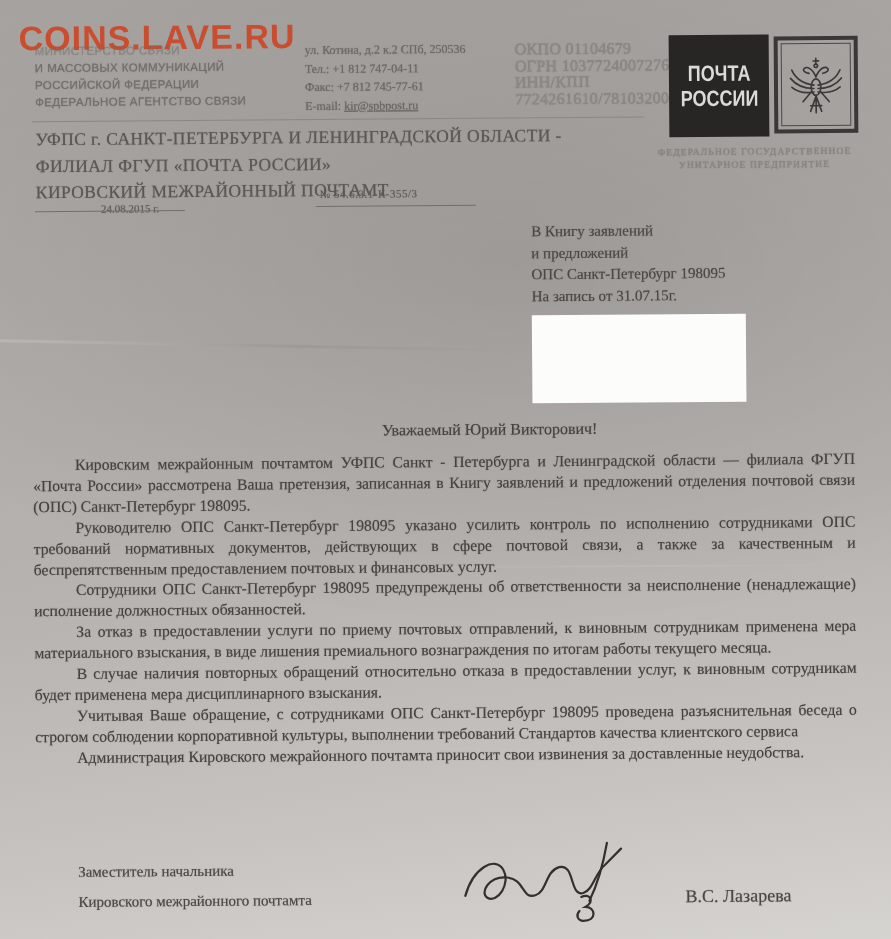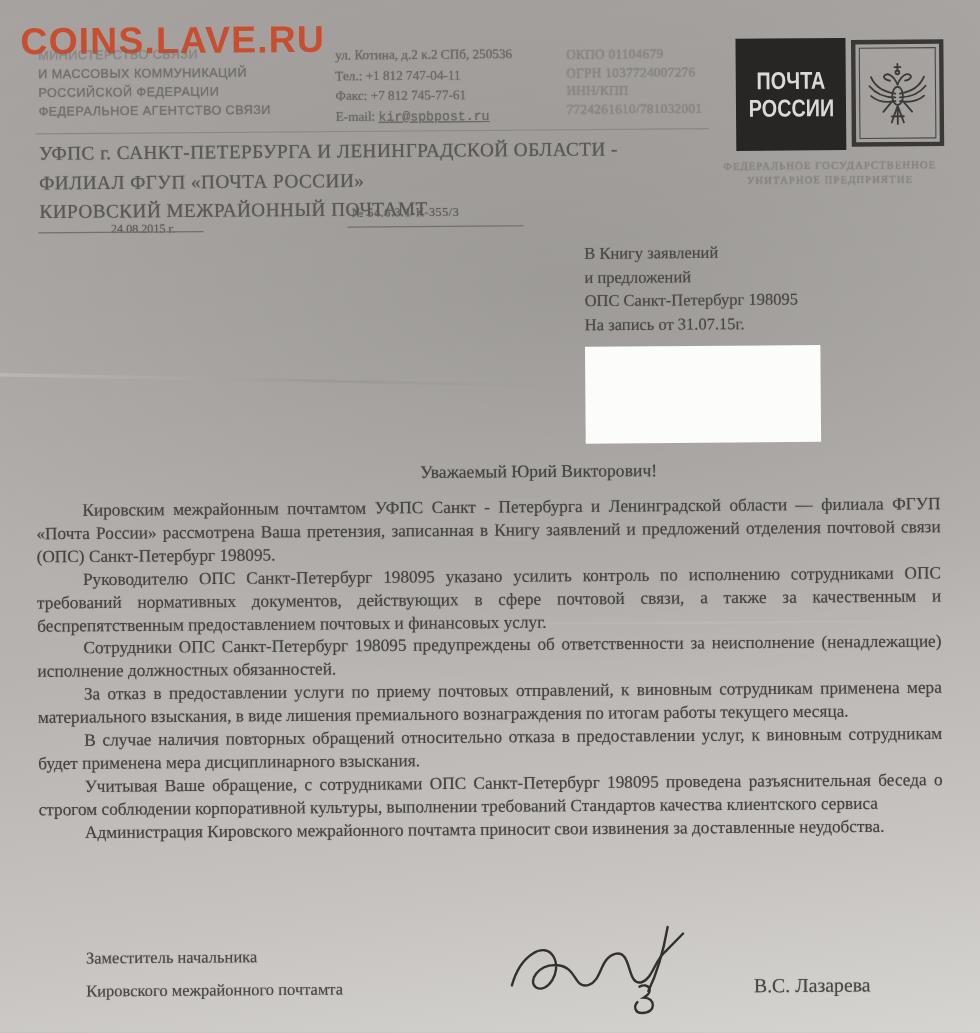--- a/index.html
+++ b/index.html
@@ -18,23 +18,23 @@
     background:linear-gradient(90deg,rgba(0,0,0,.18),rgba(255,255,255,.4) 70%,rgba(0,0,0,0));transform:rotate(-.3deg);}
 
   .watermark{position:absolute;left:22px;top:16px;font-family:"Liberation Sans",sans-serif;
     font-weight:bold;font-size:34px;letter-spacing:1px;color:#c94e30;}
 
   .ministry{position:absolute;left:38px;top:40px;font-family:"Liberation Sans",sans-serif;
     font-size:11.5px;line-height:17px;color:#73716d;letter-spacing:.4px;}
   .ministry .dim{opacity:.55;}
 
   .contacts{position:absolute;left:308px;top:40px;font-size:12px;line-height:18.5px;color:#6c6a66;}
-  .contacts .email{text-decoration:underline;font-family:Liberation Mono, monospace;}
+  .contacts .email{text-decoration:underline;}
 
-  .codes{position:absolute;left:518px;top:42px;font-size:12px;line-height:16.5px;color:#8d8b87;letter-spacing:.3px;}
+  .codes{position:absolute;left:518px;top:42px;font-size:16px;line-height:16.5px;color:#8d8b87;letter-spacing:.3px;}
 
   .logo-box{position:absolute;left:672px;top:37px;width:100px;height:102px;background:#272625;
     display:flex;flex-direction:column;align-items:center;justify-content:center;}
   .logo-box div{font-family:"Liberation Sans",sans-serif;font-weight:bold;font-size:22px;
     line-height:25px;color:#dbdad7;transform:scaleX(.82);letter-spacing:0;}
   .eagle-box{position:absolute;left:777px;top:39px;width:84px;height:97px;border:4px solid #3a3836;
     box-sizing:border-box;display:flex;align-items:center;justify-content:center;}
   .eagle-inner{width:68px;height:81px;border:1px solid #4a4846;display:flex;align-items:center;justify-content:center;}
   .logo-caption{position:absolute;left:640px;top:148px;width:234px;text-align:center;
     font-size:9.5px;line-height:13px;letter-spacing:1.1px;color:#8b8985;}

